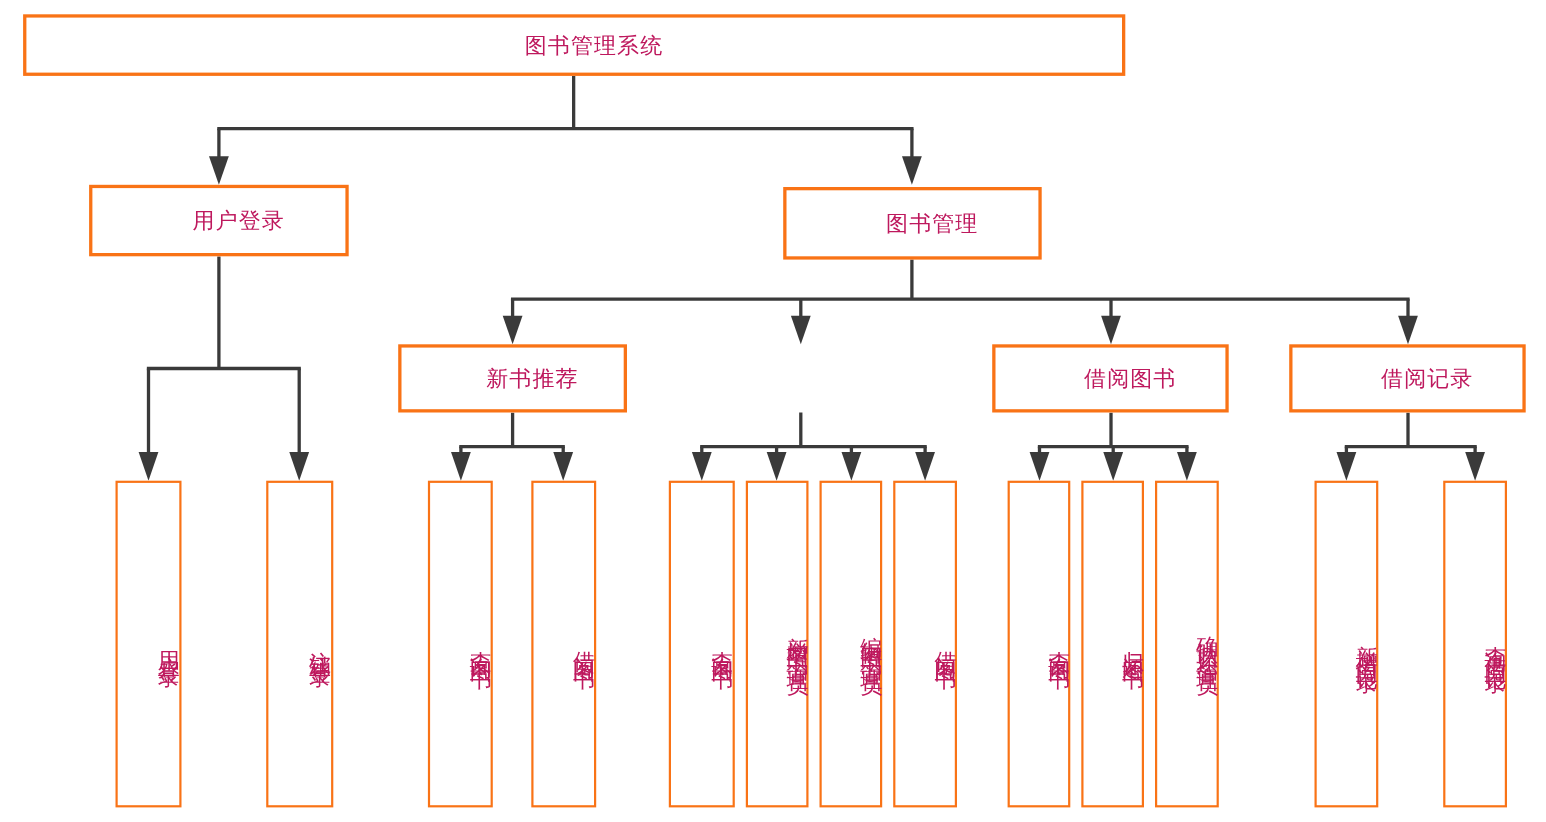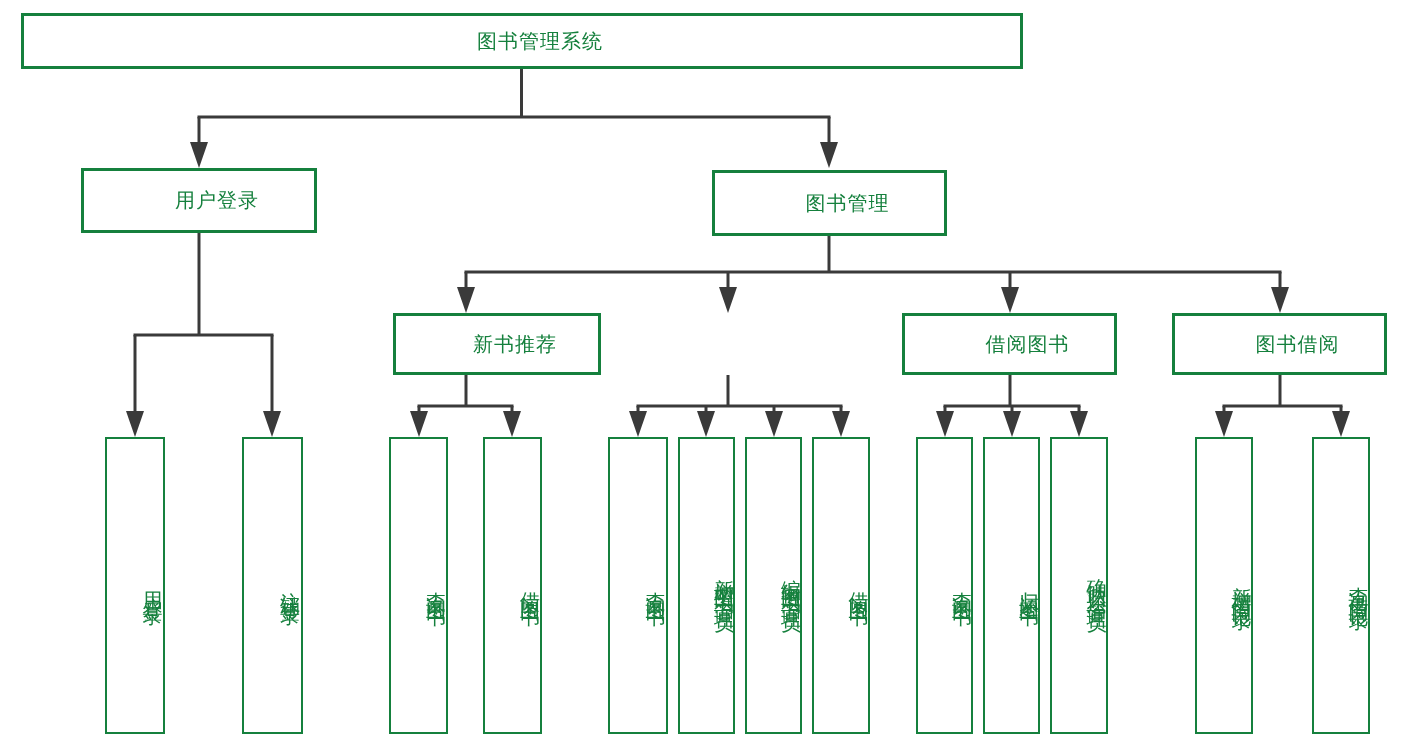--- a/index.html
+++ b/index.html
@@ -5,23 +5,23 @@
   html,body{margin:0;padding:0;}
   body{
     width:1405px;height:747px;position:relative;overflow:hidden;
     background:#ffffff;
     font-family:"Liberation Sans","DejaVu Sans",sans-serif;
   }
   #stage{position:absolute;inset:0;width:1405px;height:747px;}
   svg.connectors{position:absolute;left:0;top:0;width:1405px;height:747px;z-index:1;}
   .node{
     position:absolute;box-sizing:border-box;
-    border:3px solid #15803d;background:#ffffff;
+    border:3px solid #f97316;background:#ffffff;
     display:flex;align-items:center;justify-content:center;
-    font-size:20px;color:#15803d;z-index:2;
+    font-size:20px;color:#be185d;z-index:2;
     letter-spacing:1px;white-space:nowrap;padding-left:36px;
   }
   .node.vert{
     border-width:2.5px;
     writing-mode:vertical-rl;text-orientation:mixed;
     letter-spacing:5px;line-height:1;font-size:20px;
   }
   .watermark{
     position:absolute;right:6px;bottom:3px;z-index:3;
     font-size:20px;color:#9b9b9b;letter-spacing:1px;
@@ -93,23 +93,23 @@
       <polygon points="1215,411 1233,411 1224,437" stroke="none"></polygon>
     <path d="M1341 406 L1341 413" fill="none"></path>
       <polygon points="1332,411 1350,411 1341,437" stroke="none"></polygon>
   </svg>
 
   <div class="node" style="left:21px;top:13px;width:1002px;height:56px;">图书管理系统</div>
 
   <div class="node" style="left:81px;top:168px;width:236px;height:65px;">用户登录</div>
   <div class="node" style="left:712px;top:170px;width:235px;height:66px;">图书管理</div>
 
-  <div class="node" style="left:362px;top:313px;width:208px;height:62px;margin-left:31px;">新书推荐</div>
+  <div class="node" style="left:362px;top:313px;width:208px;height:62px;">新书推荐</div>
   <div class="node" style="left:902px;top:313px;width:215px;height:62px;">借阅图书</div>
-  <div class="node" style="left:1172px;top:313px;width:215px;height:62px;">图书借阅</div>
+  <div class="node" style="left:1172px;top:313px;width:215px;height:62px;">借阅记录</div>
 
   <div class="node vert" style="left:105px;top:437px;width:60px;height:297px;">用户登录</div>
   <div class="node vert" style="left:242px;top:437px;width:61px;height:297px;">注销登录</div>
 
   <div class="node vert" style="left:389px;top:437px;width:59px;height:297px;">查询图书</div>
   <div class="node vert" style="left:483px;top:437px;width:59px;height:297px;">借阅图书</div>
 
   <div class="node vert" style="left:608px;top:437px;width:60px;height:297px;">查询图书</div>
   <div class="node vert" style="left:678px;top:437px;width:57px;height:297px;">新增图书（管理员）</div>
   <div class="node vert" style="left:745px;top:437px;width:57px;height:297px;">编辑图书（管理员）</div>

